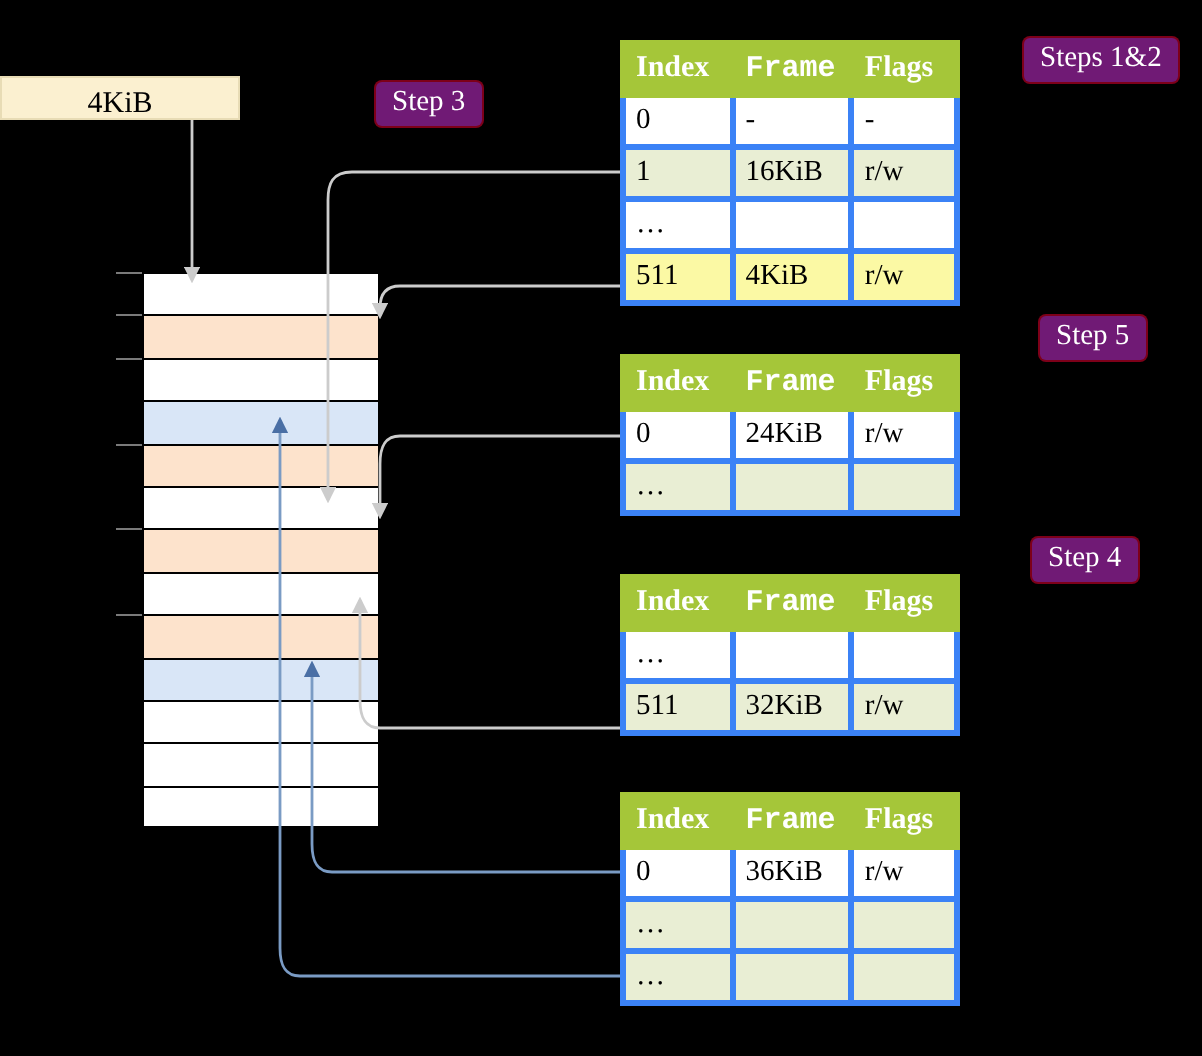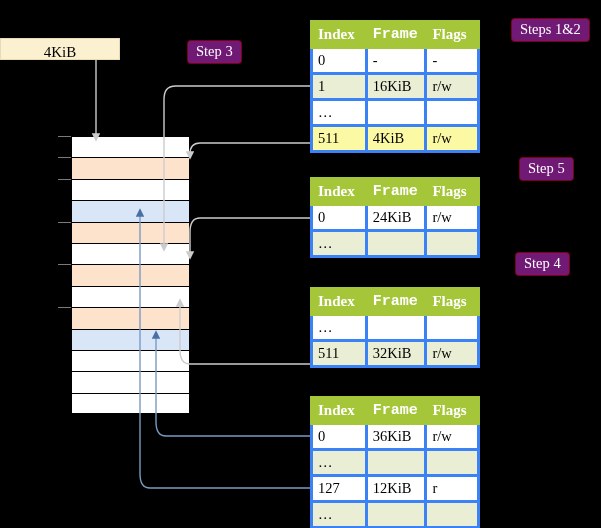--- a/index.html
+++ b/index.html
@@ -70,21 +70,21 @@
 
   <div class="badge" style="left:188px;top:41px;">
     <span>Step 3</span>
   </div>
   <div class="badge" style="left:512px;top:19px;">
     <span>Steps 1&amp;2</span>
   </div>
   <div class="badge" style="left:520px;top:158px;">
     <span>Step 5</span>
   </div>
-  <div class="badge" style="left:516px;top:253px;">
+  <div class="badge" style="left:516px;top:269px;">
     <span>Step 4</span>
   </div>
 
   <div id="memcol">
       <div class="mrow m-white" style="top: 0px;"></div>
       <div class="tick" style="top: 0px;"></div>
       <div class="mrow m-orange" style="top: 21.4px;"></div>
       <div class="tick" style="top: 21.4px;"></div>
       <div class="mrow m-white" style="top: 42.8px;"></div>
       <div class="tick" style="top: 42.8px;"></div>
@@ -187,25 +187,20 @@
           <tr class="r-white">
             <td class="c0">0</td>
             <td class="c1">36KiB</td>
             <td class="c2">r/w</td>
           </tr>
           <tr class="r-tint">
             <td class="c0">…</td>
             <td class="c1"></td>
             <td class="c2"></td>
           </tr>
-          <tr class="r-white">
-            <td class="c0">127</td>
-            <td class="c1">12KiB</td>
-            <td class="c2">r</td>
-          </tr>
           <tr class="r-tint">
             <td class="c0">…</td>
             <td class="c1"></td>
             <td class="c2"></td>
           </tr>
         </tbody>
       </table>
     </div>
 
   <svg class="ov" viewBox="0 0 601 528">

